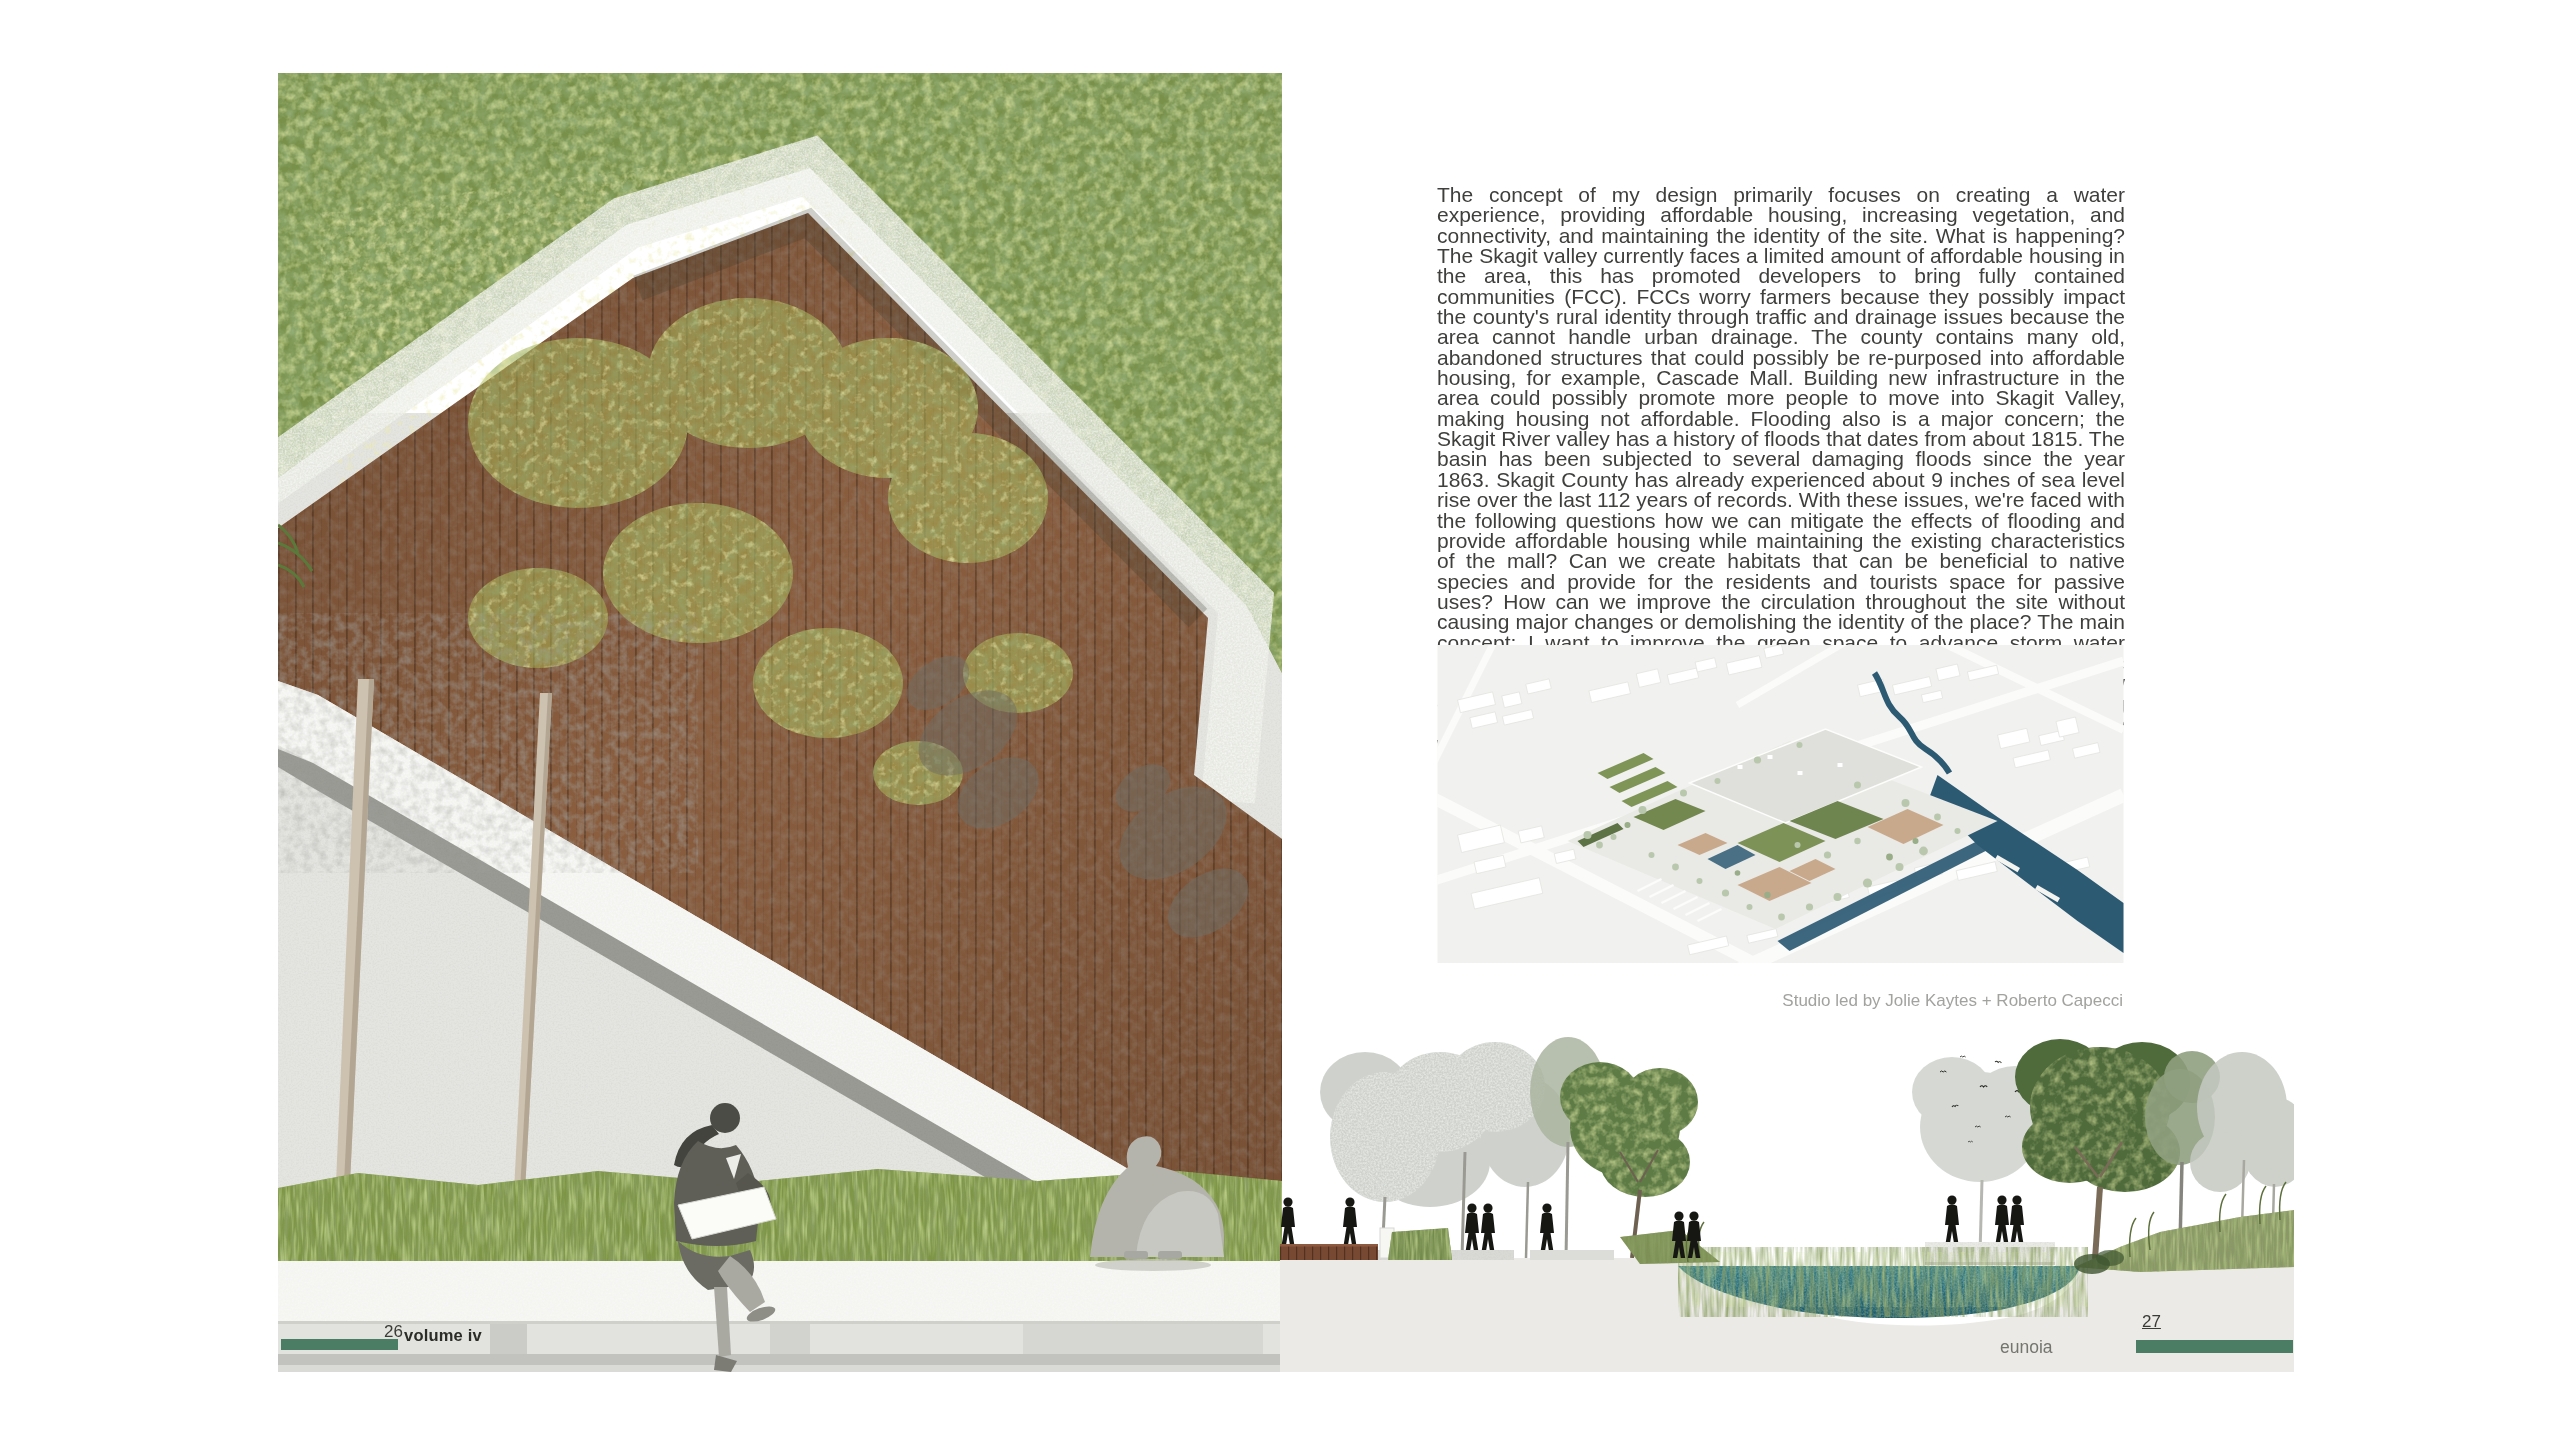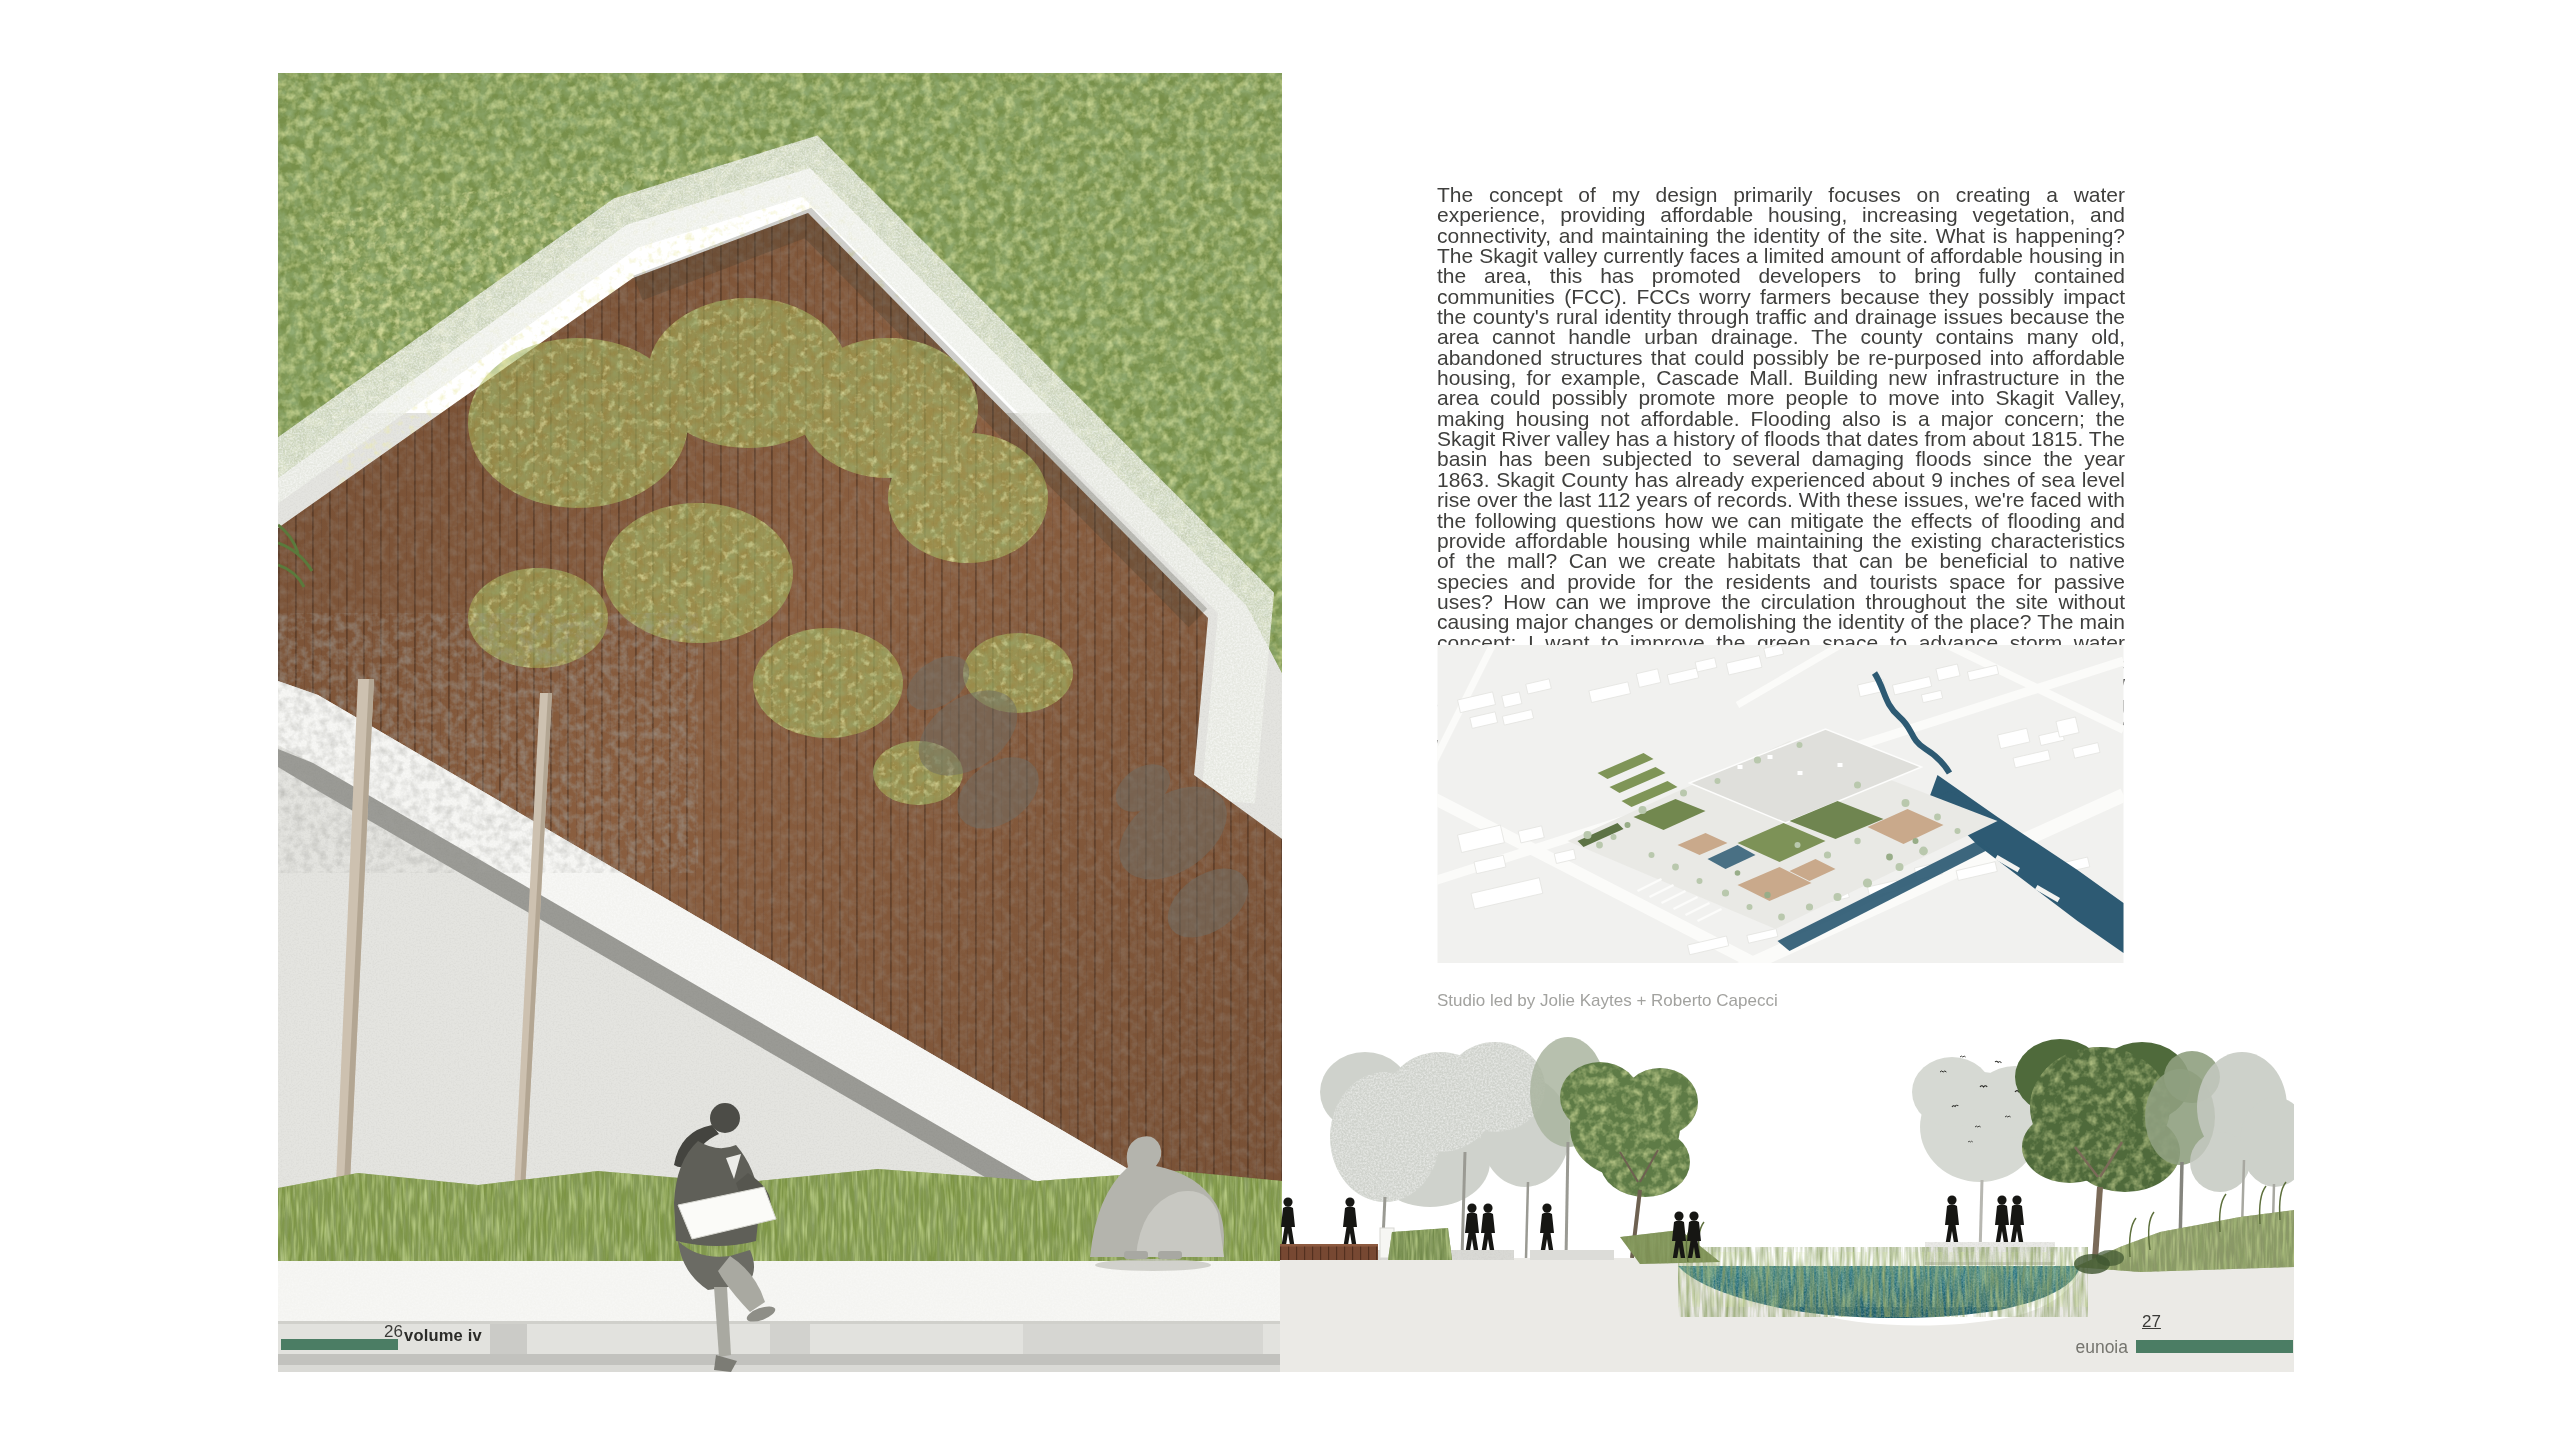--- a/index.html
+++ b/index.html
@@ -3,28 +3,28 @@
 <meta charset="utf-8">
 <style>
   html,body{margin:0;padding:0;background:#ffffff;}
   body{font-family:"Liberation Sans", sans-serif; width:2560px; height:1443px; position:relative; overflow:hidden;}
   .canvas{position:absolute; inset:0; background:#ffffff;}
   .abs{position:absolute;}
   .left-art{left:278px; top:73px; width:1004px; height:1299px;}
   .page-title{left:1437px; top:127px; width:700px; font-size:21.5px; letter-spacing:.3px; font-weight:600; color:#2e2e2c;}
   .body-text{left:1437px; top:185px; width:688px; font-size:21px; line-height:20.35px; text-align:justify; color:#3f3f3d;}
   .aerial{left:1437px; top:645px; width:687px; height:318px;}
-  .caption{left:1437px; top:991px; width:686px; font-size:17px; color:#a2a29f;}
+  .caption{left:1437px; top:991px; width:686px; text-align:right; font-size:17px; color:#a2a29f;}
   .section-art{left:1280px; top:1032px; width:1014px; height:340px;}
   .pgnum{font-size:17px; color:#3a3a37;}
   .pg26{left:384px; top:1322px;}
   .vol-label{left:404px; top:1326px; font-size:16.5px; font-weight:bold; letter-spacing:.2px; color:#2b2b28;}
   .pg27{left:2142px; top:1312px;text-decoration:underline;}
   .bar-right{left:2136px; top:1340px; width:157px; height:13px;}
-  .imprint{left:2000px; top:1337px; width:128px; text-align:right; font-size:17.5px; color:#75756f;}
+  .imprint{left:2000px; top:1337px; width:128px; text-align:left; font-size:17.5px; color:#75756f;}
   svg{display:block;}
 </style>
 </head>
 <body>
 
 <div class="canvas">
 
 <svg width="0" height="0" style="position:absolute" aria-hidden="true">
   <defs>
     <filter id="fol-dark" x="-5%" y="-5%" width="110%" height="110%">

